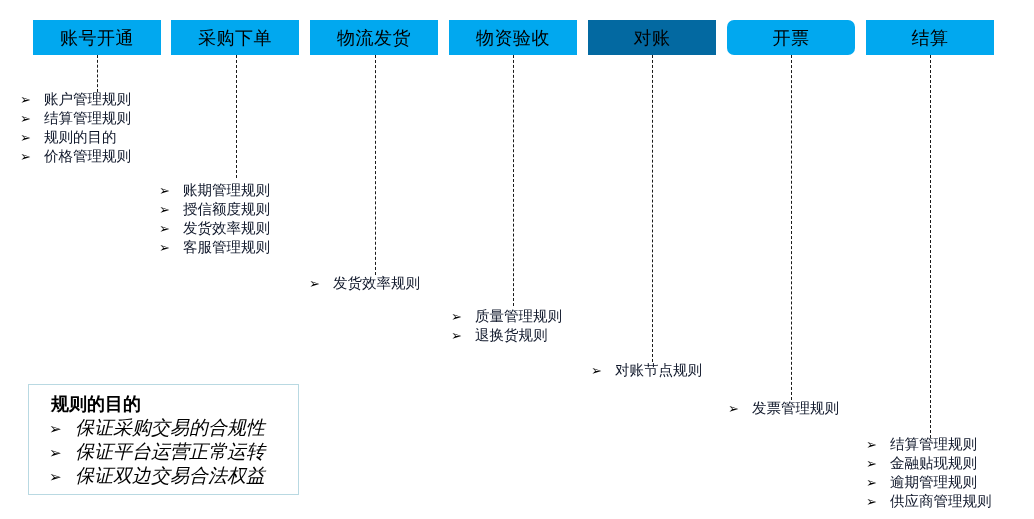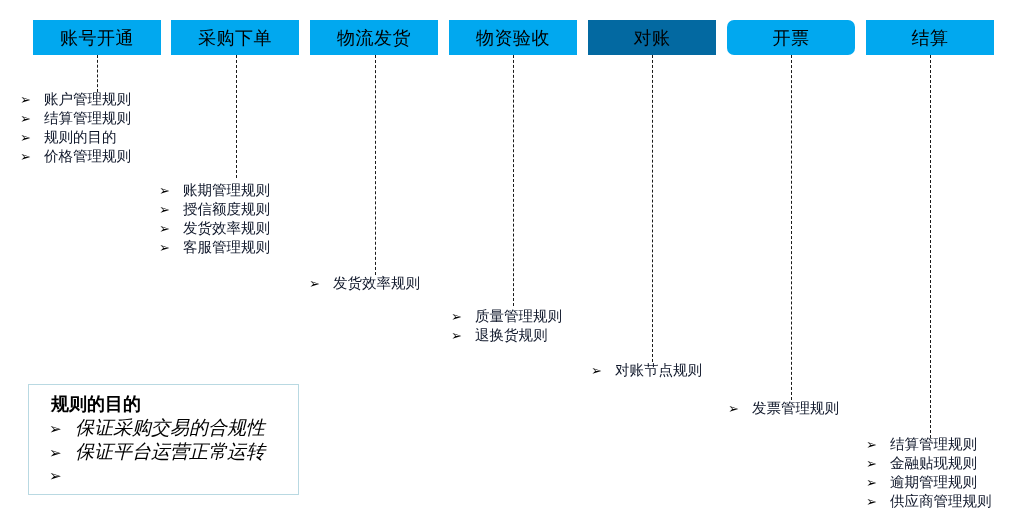--- a/index.html
+++ b/index.html
@@ -244,17 +244,18 @@
         <li class="purpose-item">
           <span class="purpose-bullet">➢</span>
           <span class="purpose-text">保证采购交易的合规性</span>
         </li>
         <li class="purpose-item">
           <span class="purpose-bullet">➢</span>
           <span class="purpose-text">保证平台运营正常运转</span>
         </li>
         <li class="purpose-item">
           <span class="purpose-bullet">➢</span>
+          <span class="purpose-text">保证双边交易合法权益</span>
         </li>
       </ul>
   </div>
 
 </div>
 
 </body></html>

